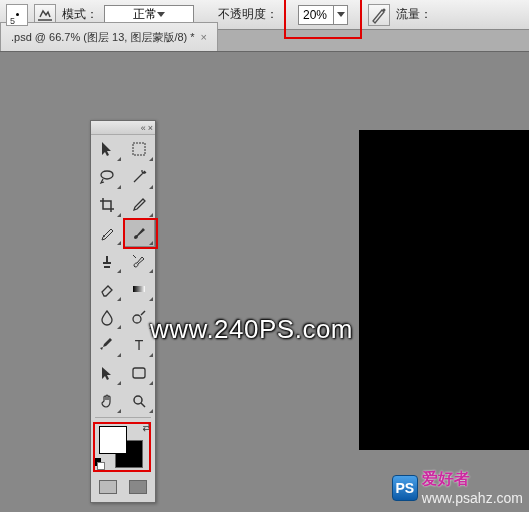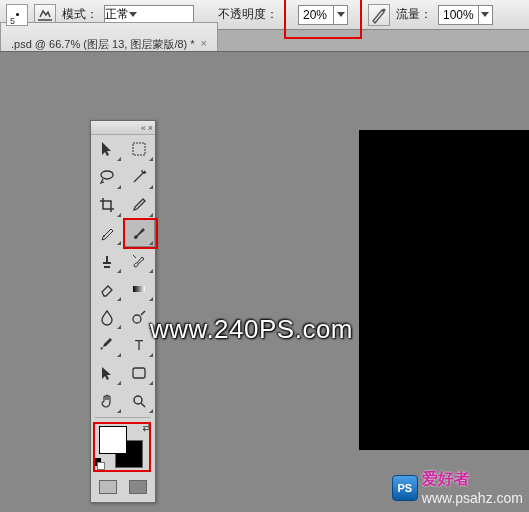--- a/index.html
+++ b/index.html
@@ -5,30 +5,30 @@
 *{box-sizing:border-box;margin:0;padding:0;font-family:"Microsoft YaHei",SimSun,sans-serif;}
 body{width:529px;height:512px;background:#888;overflow:hidden;position:relative;}
 
 
 .optbar{height:30px;background:linear-gradient(#f2f2f2,#d9d9d9);border-bottom:1px solid #888;display:flex;align-items:center;padding:0 6px;font-size:12px;gap:6px;}
 .swatch{width:22px;height:22px;background:#fff;border:1px solid #999;display:flex;align-items:center;justify-content:center;font-size:10px;position:relative;}
 .swatch .dot{width:3px;height:3px;background:#000;border-radius:50%;}
 .swatch .num{position:absolute;bottom:-1px;left:3px;font-size:9px;color:#333;}
 .icbtn{width:22px;height:22px;background:linear-gradient(#f8f8f8,#e0e0e0);border:1px solid #999;display:flex;align-items:center;justify-content:center;}
 .lbl{color:#222;text-align:right;}
-.sel{height:20px;background:#fff;border:1px solid #888;display:flex;align-items:center;padding:0 0;font-size:12px;min-width:90px;justify-content:flex-start;}
+.sel{height:20px;background:#fff;border:1px solid #888;display:flex;align-items:center;padding:0 0;font-size:12px;min-width:90px;justify-content:center;}
 .drop{width:14px;height:18px;border-left:1px solid #888;display:flex;align-items:center;justify-content:center;}
 .tri{width:0;height:0;border-left:4px solid transparent;border-right:4px solid transparent;border-top:5px solid #444;}
 .numfield{height:20px;background:#fff;border:1px solid #888;display:flex;align-items:center;}
 .numfield .val{padding:0 4px;min-width:34px;text-align:left;font-size:12px;}
 .hlwrap{padding:12px;border:2px solid #e00000;display:flex;}
 
 
 .tabbar{height:22px;background:#aeaeae;display:flex;align-items:flex-end;border-bottom:1px solid #666;}
-.tab{height:16px;background:linear-gradient(#eaeaea,#dcdcdc);border:1px solid #999;border-bottom:none;padding:14px 10px;font-size:11px;color:#333;display:flex;gap:6px;}
+.tab{height:16px;background:linear-gradient(#eaeaea,#dcdcdc);border:1px solid #999;border-bottom:none;padding:14px 10px;font-size:11px;color:#333;display:flex;align-items:center;gap:6px;}
 .tab .x{color:#777;font-size:11px;}
 
 
 .canvas{position:absolute;top:52px;left:0;right:0;bottom:0;background:#888;}
 .blackdoc{position:absolute;right:0;top:78px;width:170px;height:320px;background:#000;}
 
 
 .toolbox{position:absolute;left:90px;top:68px;width:66px;background:#d5d5d5;border:1px solid #6a6a6a;box-shadow:1px 1px 3px rgba(0,0,0,.3);}
 .tbhead{height:14px;background:linear-gradient(#e8e8e8,#cfcfcf);border-bottom:1px solid #aaa;display:flex;justify-content:flex-end;align-items:center;padding-right:2px;gap:2px;}
 .tbhead span{font-size:9px;color:#555;}
@@ -46,21 +46,21 @@
 .mini .b{position:absolute;left:4px;top:4px;width:8px;height:8px;background:#fff;border:1px solid #777;}
 .qm{display:flex;justify-content:center;padding:4px 0 8px;gap:12px;}
 .qm .m{width:18px;height:14px;border:1px solid #666;background:#bbb;}
 .sep{height:1px;background:#aaa;margin:2px 4px;}
 
 svg{width:18px;height:18px;}
 
 
 .wm{position:absolute;left:150px;top:262px;font-size:26px;font-weight:normal;color:#fff;text-shadow:0 0 3px #000,1px 1px 2px #000, -1px -1px 2px #000;letter-spacing:.5px;}
 .wm2{position:absolute;right:6px;bottom:6px;display:flex;align-items:center;gap:4px;}
-.wm2 .logo{width:26px;height:26px;border-radius:4px;background:linear-gradient(#4aa0e8,#0b5aa8);color:#fff;font-weight:bold;font-size:11px;display:flex;align-items:center;justify-content:center;border:1px solid #0a4a85;}
+.wm2 .logo{width:26px;height:26px;border-radius:4px;background:linear-gradient(#4aa0e8,#0b5aa8);color:#fff;font-weight:bold;font-size:14px;display:flex;align-items:center;justify-content:center;border:1px solid #0a4a85;}
 .wm2 .t1{font-size:16px;color:#cc2aa0;font-weight:bold;text-shadow:0 0 2px #fff;text-align:center;}
 .wm2 .t2{font-size:14px;color:#eee;display:block;}
 </style>
 </head>
 <body>
 
 <div class="optbar">
   <div class="swatch">
     <span class="dot"></span>
     <span class="num">5</span>
@@ -85,26 +85,20 @@
         </span>
     </div>
   </div>
   <div class="icbtn">
     <svg viewBox="0 0 18 18">
         <path d="M3 15L12 4l2 2L5 17z" fill="none" stroke="#555" stroke-width="1.3"></path>
         <circle cx="14" cy="4" r="1.5" fill="#555"></circle>
       </svg>
   </div>
   <span class="lbl">流量：</span>
-  <div class="numfield">
-    <span class="val">100%</span>
-    <span class="drop">
-        <span class="tri"></span>
-      </span>
-  </div>
 </div>
 
 <div class="tabbar">
   <div class="tab">
     <span>.psd @ 66.7% (图层 13, 图层蒙版/8) *</span>
     <span class="x">×</span>
   </div>
 </div>
 
 <div class="canvas">

